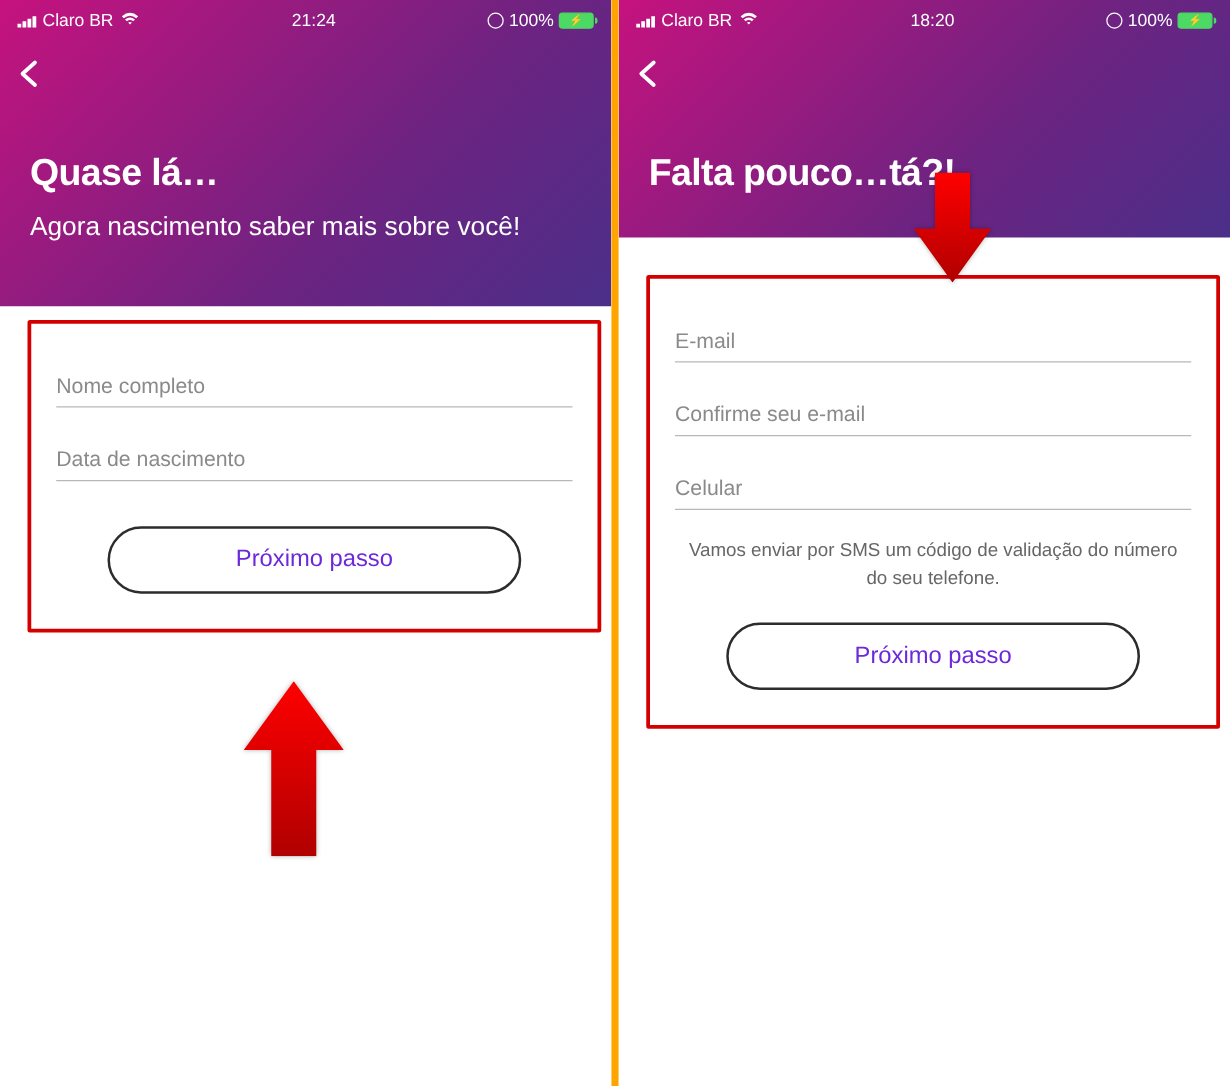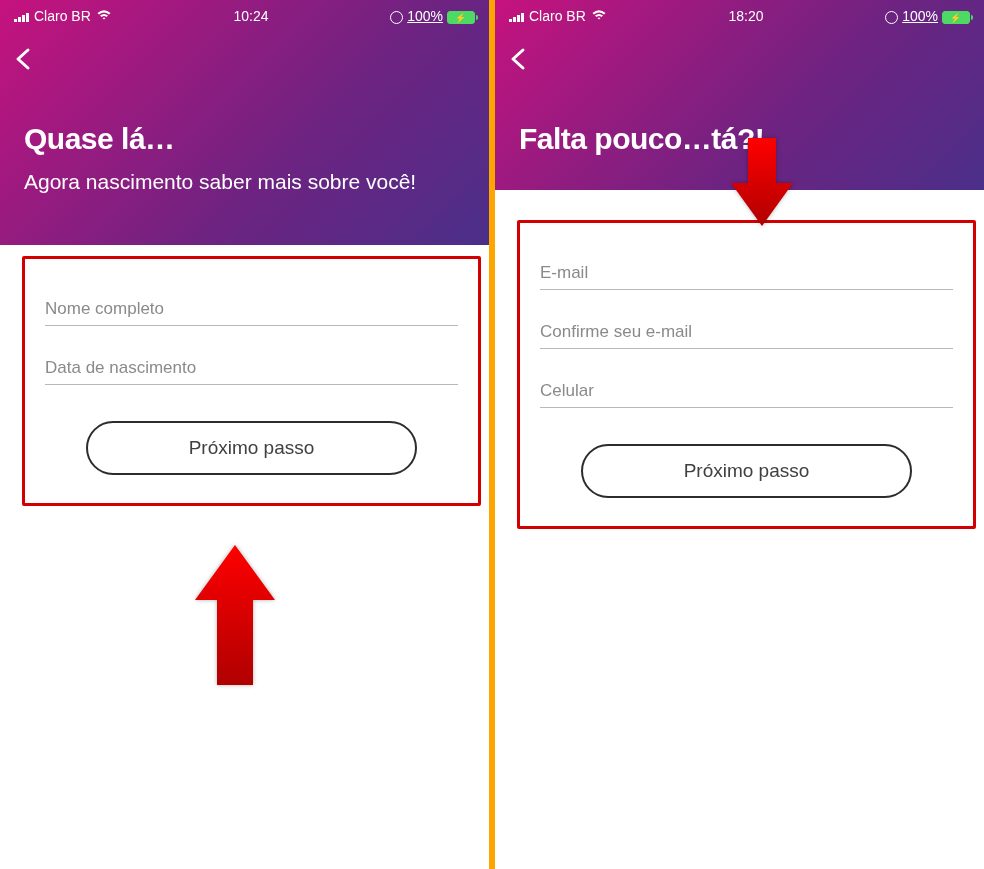--- a/index.html
+++ b/index.html
@@ -44,23 +44,22 @@
     }
     
     .status-left {
       display: flex;
       align-items: center;
       gap: 5px;
     }
     
     .status-right {
       display: flex;
-      align-items: flex-end;
+      align-items: center;
       gap: 4px;
-      text-decoration: underline;
     }
     
     .signal-bars {
       display: flex;
       align-items: flex-end;
       gap: 1px;
       height: 11px;
     }
     
     .signal-bar {
@@ -198,21 +197,21 @@
     }
     
     .next-button {
       display: block;
       width: 80%;
       margin: 14px auto 0;
       padding: 14px 0;
       border: 2px solid #2C2C2C;
       border-radius: 50px;
       background: white;
-      color: #404040;
+      color: #6d28d9;
       font-size: 19px;
       font-weight: 500;
       cursor: pointer;
     }
     
     .arrow-annotation {
       position: absolute;
       z-index: 20;
     }
     
@@ -253,21 +252,21 @@
         <div class="signal-bar"></div>
         <div class="signal-bar"></div>
       </div>
       <span>Claro BR</span>
       <span class="wifi-icon">
         <svg viewBox="0 0 16 12" fill="white">
             <path d="M8 10.5 L6.5 9 Q8 8 9.5 9 Z M4 6.5 Q8 3.5 12 6.5 L10.5 8 Q8 6 5.5 8 Z M1.5 4 Q8 -1.5 14.5 4 L13 5.5 Q8 1.5 3 5.5 Z"></path>
           </svg>
       </span>
     </div>
-    <span>10:24</span>
+    <span>21:24</span>
     <div class="status-right">
       <span class="circular-arrow"></span>
       <span>100%</span>
       <div class="battery-icon">
           <span class="bolt">⚡</span>
         </div>
     </div>
   </div>
 
   <div class="back-button">
@@ -337,20 +336,21 @@
   </div>
 
   <div class="header-content">
     <h1 class="header-title">Falta pouco…tá?!</h1>
   </div>
 
   <div class="form-card form-card-right">
     <input type="text" class="input-field" placeholder="E-mail" style="">
     <input type="text" class="input-field" placeholder="Confirme seu e-mail" style="">
     <input type="text" class="input-field" placeholder="Celular" style="">
+    <p class="help-text">Vamos enviar por SMS um código de validação do número do seu telefone.</p>
     <button class="next-button">Próximo passo</button>
   </div>
 
   <div class="arrow-annotation arrow-down">
     <svg class="arrow-svg" width="62" height="88" viewBox="0 0 62 88">
       <defs>
         <linearGradient id="redgrad2" x1="0%" y1="0%" x2="0%" y2="100%">
           <stop offset="0%" stop-color="#FF0000"></stop>
           <stop offset="100%" stop-color="#B00000"></stop>
         </linearGradient>

